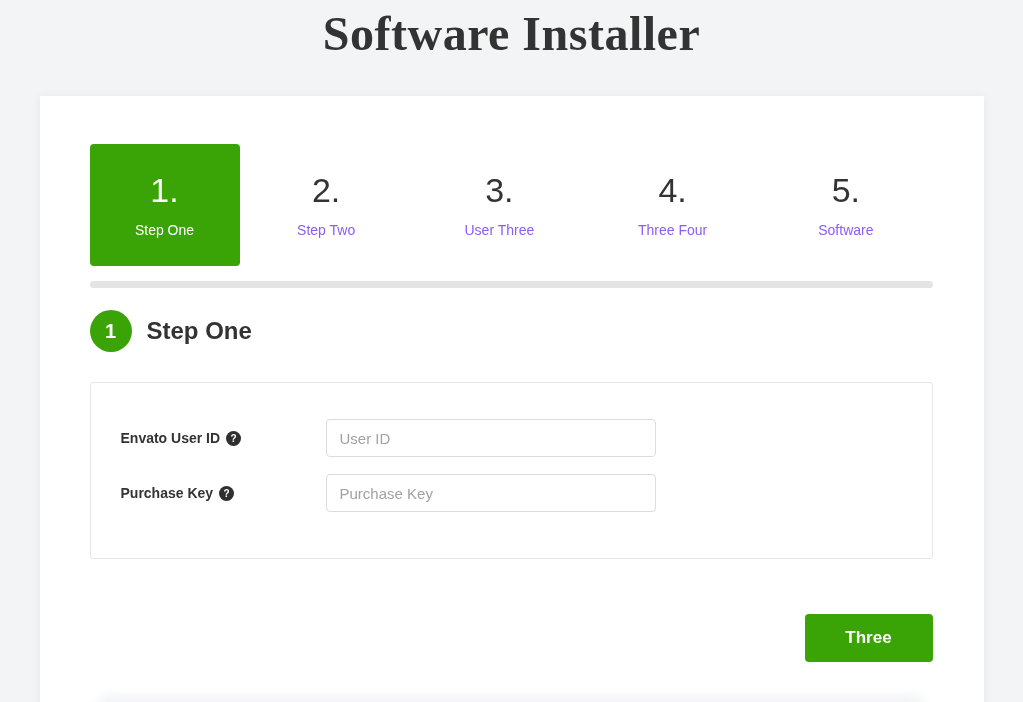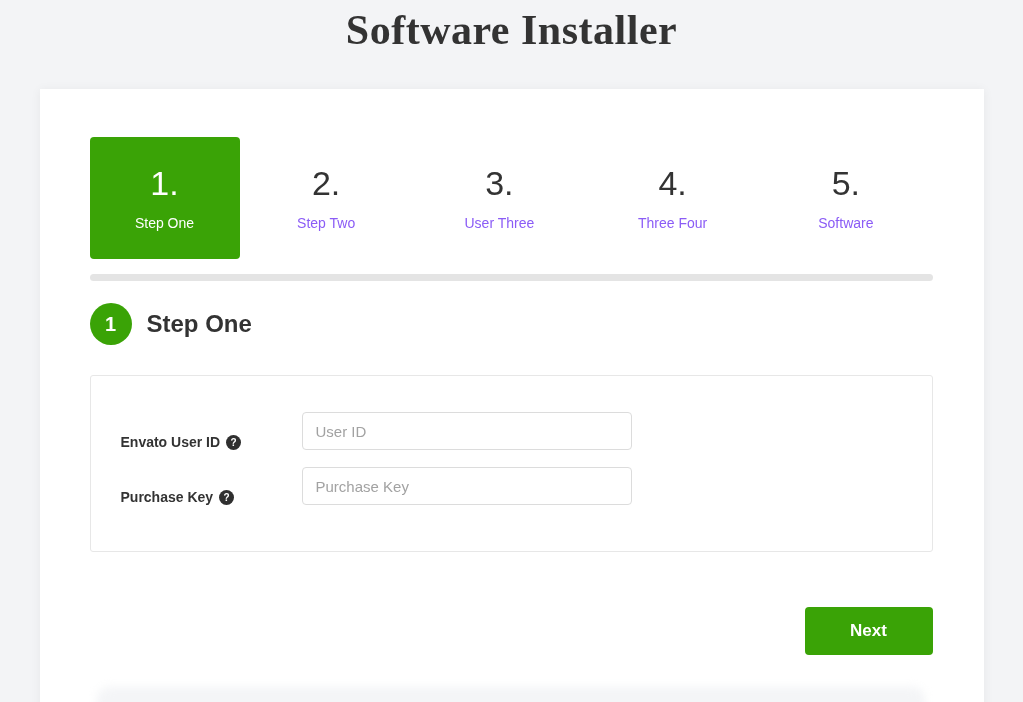--- a/index.html
+++ b/index.html
@@ -7,21 +7,21 @@
     width: 1023px; height: 702px;
     overflow: hidden;
     background: #f3f4f6;
     font-family: "Liberation Sans", sans-serif;
   }
   
   .page-title {
     text-align: center;
     font-family: "Liberation Serif", serif;
     font-weight: bold;
-    font-size: 42px;
+    font-size: 48px;
     color: #333;
     padding-top: 6px;
     letter-spacing: 0.5px;
   }
   
   .card {
     width: 944px;
     margin: 35px auto 0;
     min-height: 609px;
     background: #ffffff;
@@ -91,21 +91,22 @@
   
   .form-panel {
     margin-top: 30px;
     border: 1px solid #e7e7e7;
     border-radius: 3px;
     background: #fff;
     padding: 36px 30px 46px 30px;
   }
   .form-row {
     display: flex;
-    align-items: flex-end;
+    align-items: center;
+    gap: 24px;
   }
   .form-row + .form-row { margin-top: 17px; }
   .form-label {
     width: 181px;
     font-size: 14px;
     font-weight: bold;
     color: #333;
     display: flex;
     align-items: center;
   }
@@ -210,18 +211,18 @@
     <div class="form-row">
       <div class="form-label">
         <span>Purchase Key</span>
         <span class="help-icon">?</span>
       </div>
       <input class="text-input" type="text" placeholder="Purchase Key" style="">
     </div>
   </div>
 
   <div class="actions">
-    <button class="next-button">Next</button>
+    <button class="next-button">Three</button>
   </div>
 
   <div class="bottom-panel"></div>
 
 </div>
 
 </body></html>

